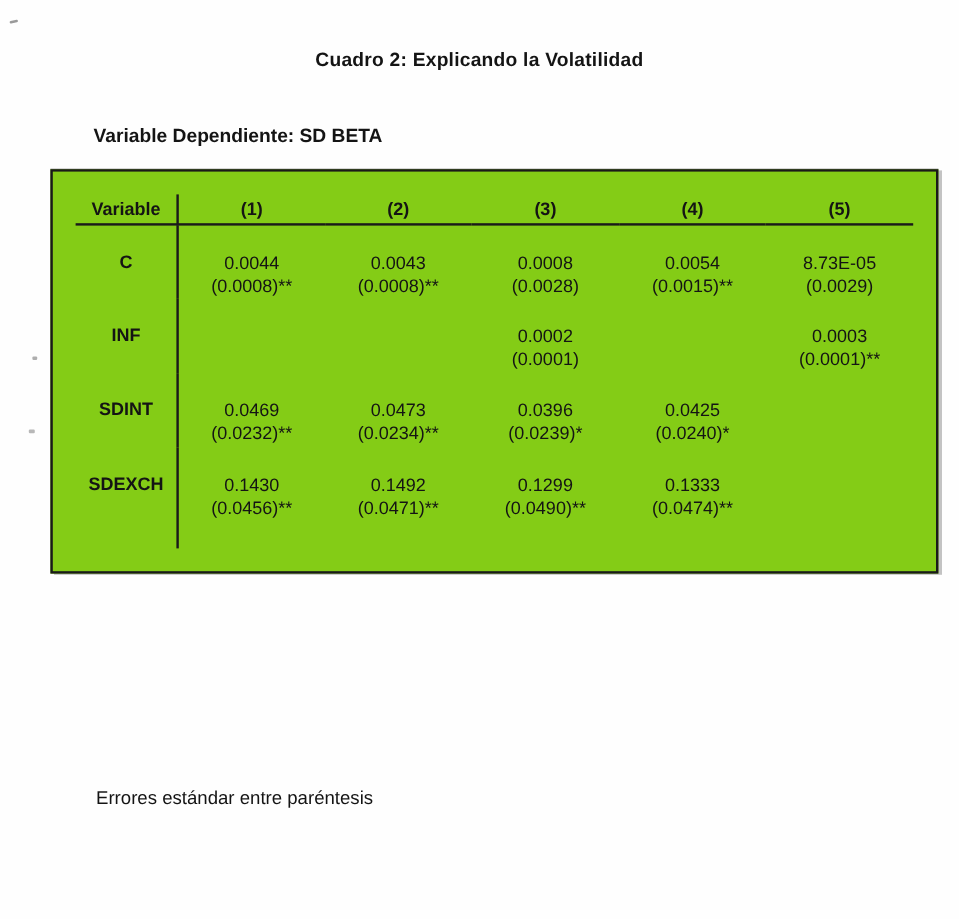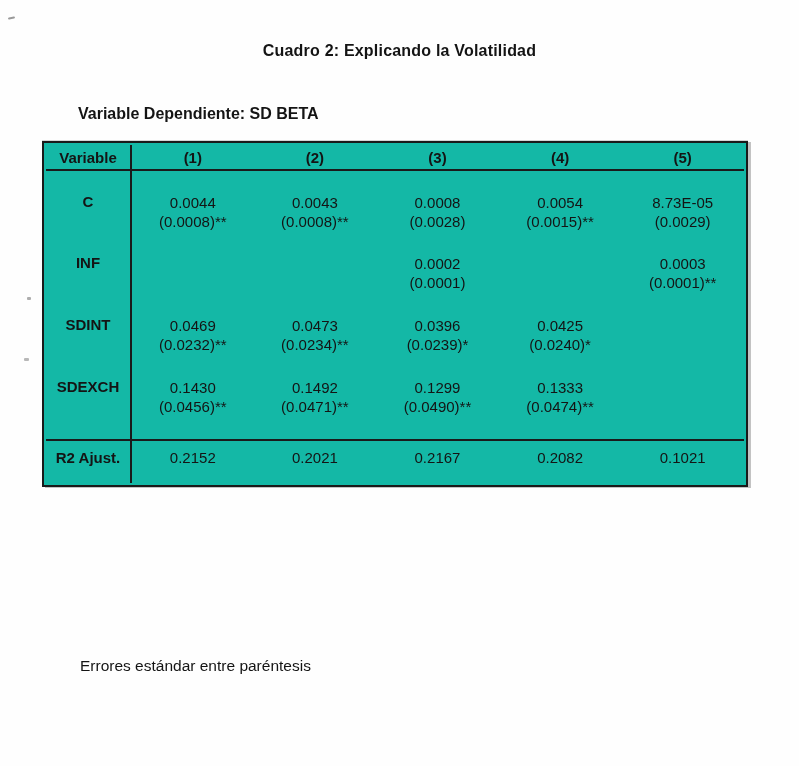--- a/index.html
+++ b/index.html
@@ -28,22 +28,22 @@
     left: 78px;
     font-size: 16px;
     font-weight: bold;
   }
   .table-wrap {
     position: absolute;
     left: 42px;
     top: 141px;
     width: 698px;
     border: 2px solid #1a1a1a;
-    padding: 2px;
-    background: #14b8a6;
+    padding: 19px;
+    background: #84cc16;
     box-shadow: 3px 1px 0 rgba(125,125,125,0.45), 0 -1px 0 rgba(140,140,140,0.35);
   }
   table.reg {
     border-collapse: collapse;
     width: 100%;
     table-layout: fixed;
   }
   col.c-var { width: 85px; }
   th {
     font-size: 15px;
@@ -205,28 +205,20 @@
             </td>
           <td>
               <span class="coef">0.1333</span>
               <span class="se">(0.0474)**</span>
             </td>
           <td>
               <span class="coef"></span>
               <span class="se"></span>
             </td>
         </tr>
-        <tr class="r2row">
-          <td class="var">R2 Ajust.</td>
-          <td>0.2152</td>
-          <td>0.2021</td>
-          <td>0.2167</td>
-          <td>0.2082</td>
-          <td>0.1021</td>
-        </tr>
       </tbody>
     </table>
   </div>
 
   <div class="notes">
     <div>Errores estándar entre paréntesis</div>
     
   </div>
 
   <div class="artifact a1"></div>

